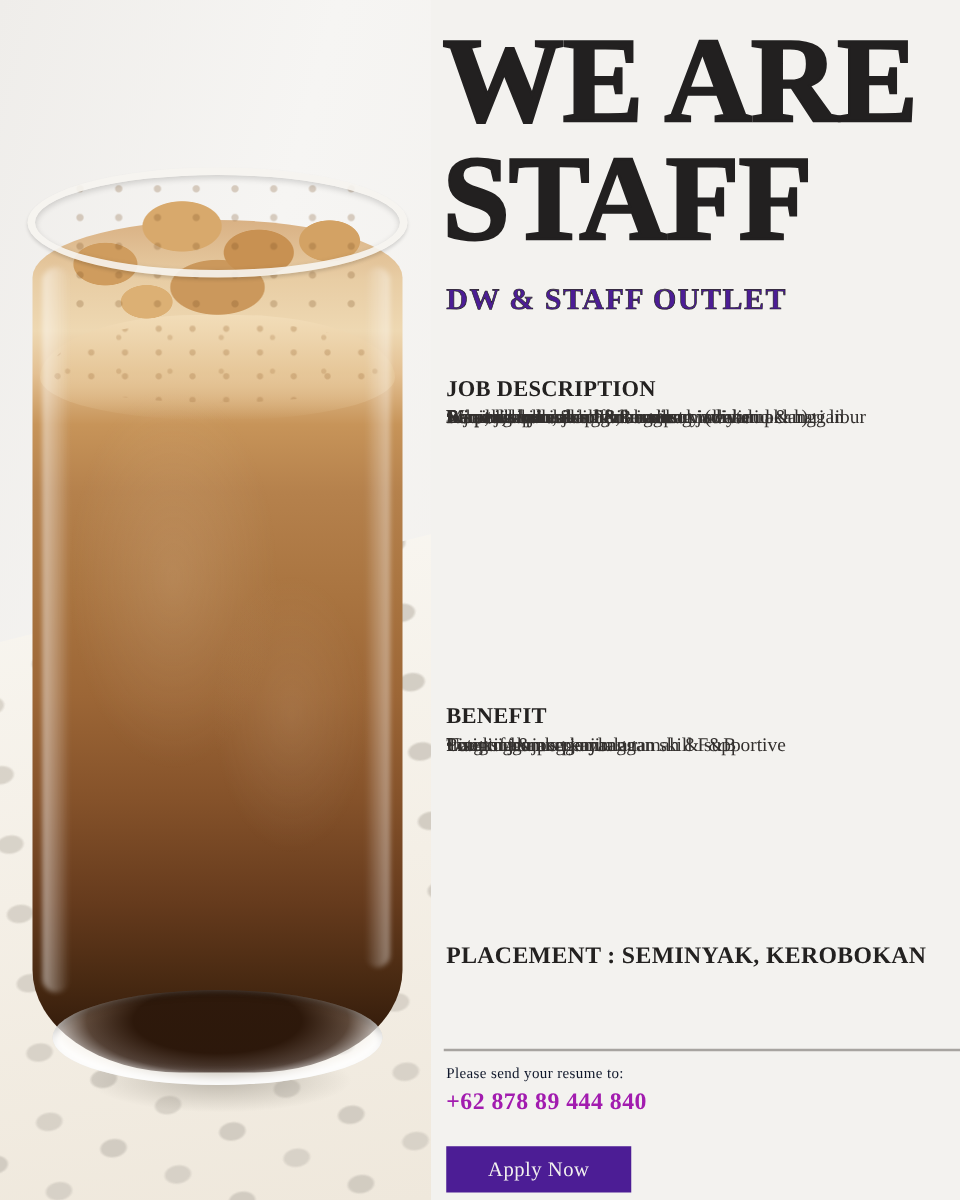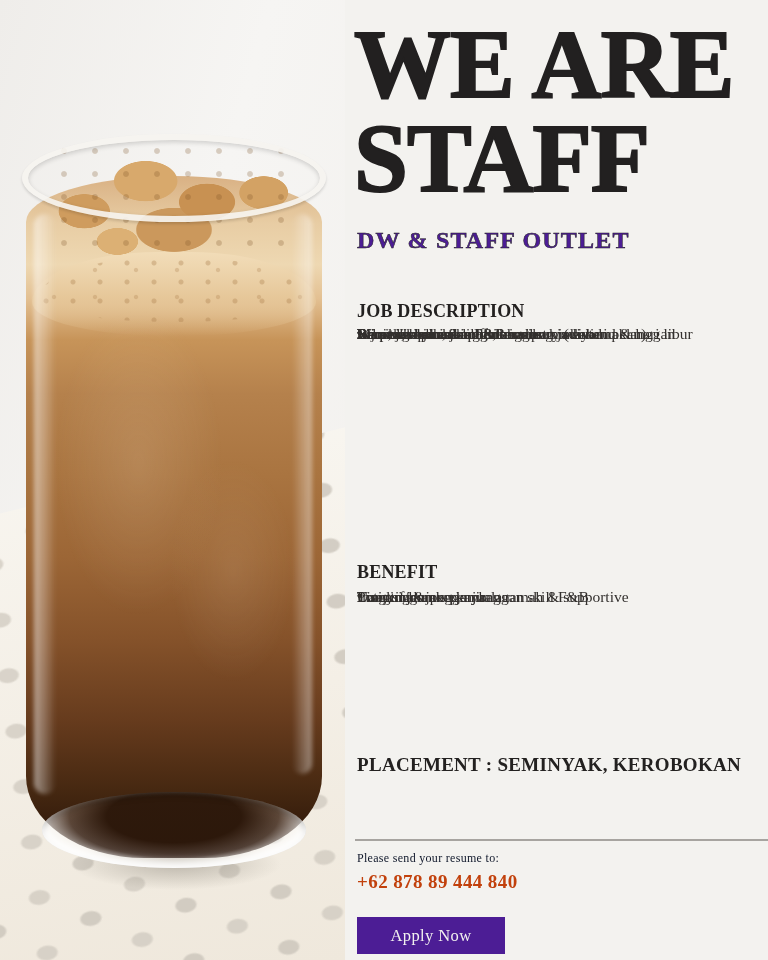--- a/index.html
+++ b/index.html
@@ -69,21 +69,21 @@
          letter-spacing:1.2px;-webkit-text-stroke:.5px #232120;white-space:nowrap;}
   .sec-h{left:12px;font-size:18px;font-weight:bold;color:#232120;letter-spacing:.2px;white-space:nowrap;text-align:center;}
   .h-job{top:289px;} .h-ben{top:550px;}
   ul.blist{left:12px;list-style:none;padding:0;font-size:15.5px;line-height:21.7px;color:#33302e;width:405px;}
   .l-job{top:311px;} .l-ben{top:574px;}
   ul.blist li{display:flex;white-space:nowrap;}
   .blt{width:11px;flex:0 0 11px;font-size:14px;}
   .placement{left:12px;top:714px;font-size:19px;font-weight:bold;color:#232120;letter-spacing:.3px;white-space:nowrap;margin-top:28px;}
   .divider{left:10px;top:827px;width:413px;height:2px;background:#a7a4a0;}
   .contact-label{left:12px;top:839px;font-size:12px;color:#0f172a;letter-spacing:.3px;}
-  .contact-phone{left:12px;top:859px;font-size:19px;font-weight:bold;color:#c2410c;letter-spacing:.4px;}
+  .contact-phone{left:12px;top:859px;font-size:19px;font-weight:bold;color:#a21caf;letter-spacing:.4px;}
   .apply-btn{left:12px;top:905px;width:148px;height:37px;background:#4c1d95;border:none;cursor:pointer;
          color:#f2f1ef;font-size:16.5px;font-family:inherit;letter-spacing:.4px;
          display:flex;align-items:center;justify-content:center;}
 </style>
 </head>
 <body>
 
 <div id="canvas">
 
   <div class="photo">

